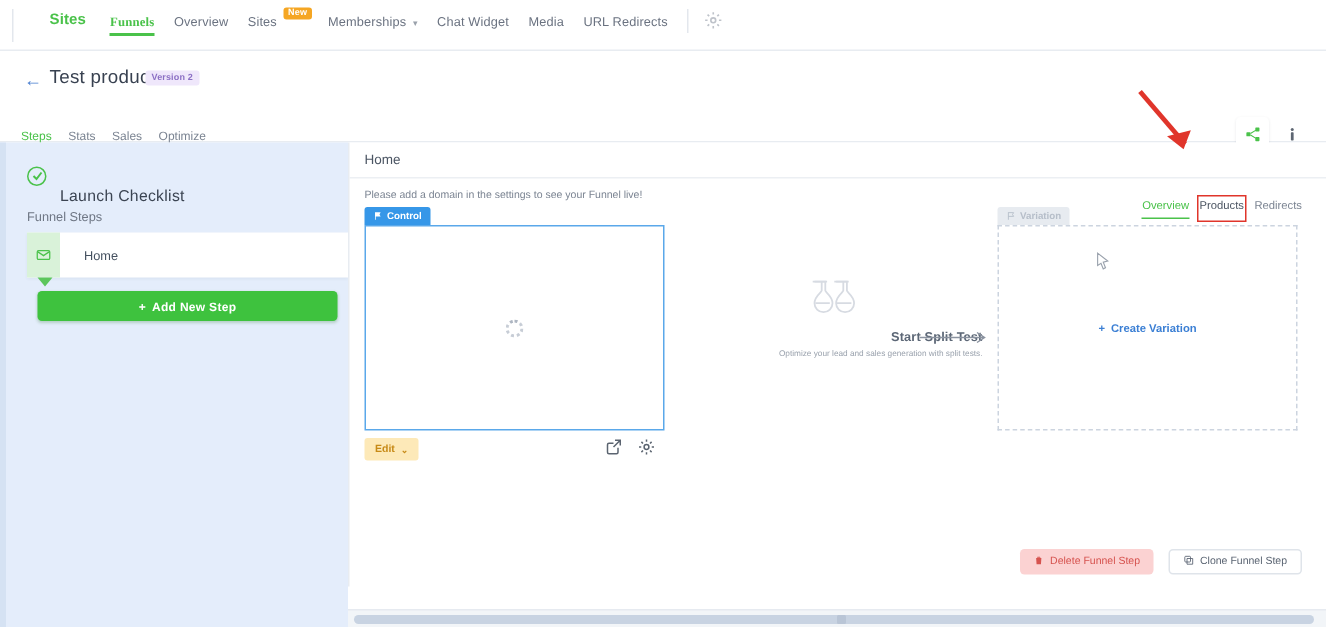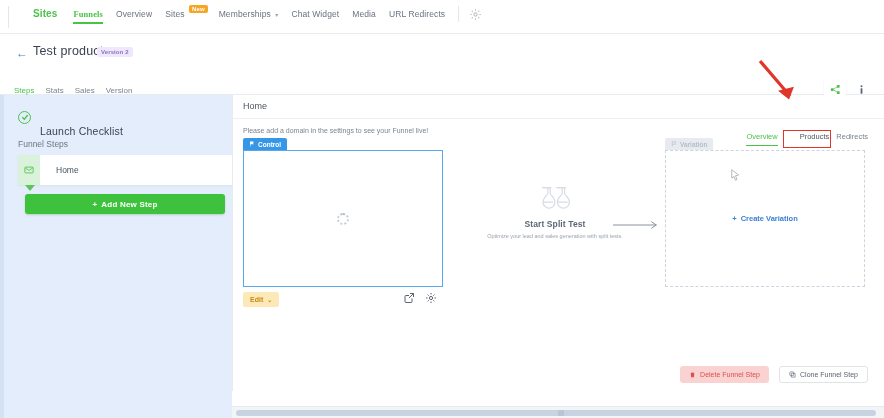--- a/index.html
+++ b/index.html
@@ -121,21 +121,21 @@
   .main-head { position:relative; height:24px; border-bottom:1px solid #eceff3; }
   .main-title { position:absolute; left:10px; top:6px; font-size:9px; color:#4b5563; }
   .main-tabs { position:absolute; right:16px; top:5px; display:flex; align-items:flex-start; }
   .main-tab {
     font-size:7.5px; color:#7b8492; margin-left:7px; padding-bottom:5px; position:relative;margin-top:32px;
   }
   .main-tab.active { color:#4ac24a; }
   .main-tab.active::after{
     content:""; position:absolute; left:0; right:0; bottom:0; height:1.5px; background:#4ac24a;
   }
-  .main-tab.boxed { outline:1.6px solid #e0352b; outline-offset:1.5px; color:#4d5663;padding-left:15px; }
+  .main-tab.boxed { outline:1.6px solid #e0352b; outline-offset:1.5px; color:#4d5663; }
 
   .domain-note { position:absolute; left:10px; top:32px; font-size:7px; color:#7b8492; }
 
   
   .ctrl-tab {
     position:absolute; left:10px; top:43px; height:12px;
     background:#3697e8; border-radius:2px 2px 0 0; color:#fff;
     font-size:6.5px; font-weight:bold; padding:0 6px;
     display:flex; align-items:center; gap:3px;
   }
@@ -154,21 +154,21 @@
     position:absolute; left:0; top:0; height:15px; background:#fde9b8; border-radius:2px;
     color:#c78a17; font-size:7px; font-weight:bold; padding:0 7px;
     display:flex; align-items:center; gap:4px; cursor:pointer;
   }
   .edit-caret { font-size:6px; }
   .ctrl-icons { position:absolute; right:6px; top:0; display:flex; gap:10px; }
   .sq-icon { width:12px; height:12px; display:flex; align-items:center; justify-content:center; }
 
   
   .splittest {
-    position:absolute; left:222px; top:90px; width:200px; text-align:center;
+    position:absolute; left:222px; top:90px; width:200px; text-align:right;
   }
   .flasks { display:flex; justify-content:center; }
   .split-arrow {
     position:absolute; left:158px; top:34px; width:50px; display:flex; align-items:center;
   }
   .split-title { font-size:8.5px; color:#5c6776; margin-top:7px; font-weight:bold; letter-spacing:.1px;}
   .split-sub { font-size:5.5px; color:#9aa2ad; margin-top:4px; }
 
   
   .var-tab {
@@ -255,21 +255,21 @@
 
   <div class="subheader">
     <div class="back-arrow">←</div>
     <div class="page-title">Test product</div>
     <div class="version-badge">Version 2</div>
 
     <div class="subtabs">
       <div class="subtab active">Steps</div>
       <div class="subtab">Stats</div>
       <div class="subtab">Sales</div>
-      <div class="subtab">Version</div>
+      <div class="subtab">Optimize</div>
     </div>
 
     <div class="header-actions">
       <div class="icon-btn-white">
         <svg viewBox="0 0 24 24" width="11" height="11" fill="#4ac24a">
           <rect x="15" y="2" width="6" height="6" rx="1"></rect>
           <rect x="2" y="9" width="6" height="6" rx="1"></rect>
           <rect x="15" y="16" width="6" height="6" rx="1"></rect>
           <path d="M8 11l8-5M8 13l8 5" stroke="#4ac24a" stroke-width="1.6"></path>
         </svg>

